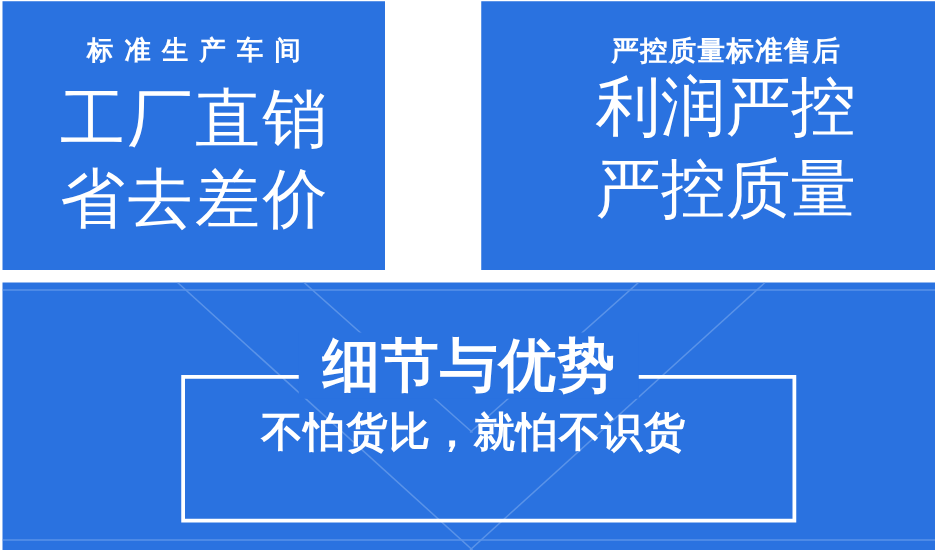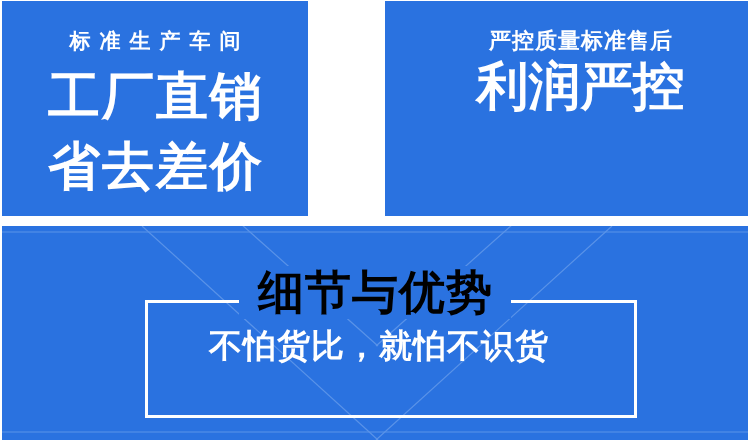--- a/index.html
+++ b/index.html
@@ -91,30 +91,30 @@
   
   #kicker-quality {
     font-size: 22px;
     letter-spacing: 1px;
     text-indent: 1px;
     margin-top: 29px;
     font-weight: 800;
   }
 
   .headline {
-    font-weight: 700;
+    font-weight: 400;
     color: #ffffff;
     white-space: nowrap;
     line-height: 1;
     letter-spacing: 2px;
     text-indent: 2px;
   }
 
   #head-factory-1 { font-size: 52px; margin-top: 19px; }
-  #head-factory-2 { font-size: 52px; margin-top: 18px; }
+  #head-factory-2 { font-size: 52px; margin-top: 12px; }
 
   #head-quality-1 { font-size: 52px; margin-top: 8px; letter-spacing: 0px; text-indent: 0; }
   #head-quality-2 { font-size: 52px; margin-top: 14px; letter-spacing: 0px; text-indent: 0; }
 
   
   #details-inner {
     justify-content: flex-start;
   }
 
   
@@ -138,21 +138,21 @@
     display: flex;
     justify-content: center;
     z-index: 3;
   }
   #details-title {
     background: #2a72e0;
     padding: 0 18px;
     font-size: 46px;
     font-weight: 800;
     line-height: 1.15;
-    color: #000000;
+    color: #ffffff;
     letter-spacing: 1px;
     text-indent: 1px;
     white-space: nowrap;
   }
 
   #details-sub-wrap {
     position: absolute;
     left: 0;
     right: 0;
     top: 100px;
@@ -181,20 +181,21 @@
       <div class="kicker" id="kicker-factory">标准生产车间</div>
       <div class="headline" id="head-factory-1">工厂直销</div>
       <div class="headline" id="head-factory-2">省去差价</div>
     </div>
   </div>
 
   <div class="panel" id="panel-quality">
     <div class="panel-inner">
       <div class="kicker" id="kicker-quality">严控质量标准售后</div>
       <div class="headline" id="head-quality-1">利润严控</div>
+      <div class="headline" id="head-quality-2">严控质量</div>
     </div>
   </div>
 
   <div class="panel" id="panel-details">
 
     <div class="watermark">
       <svg viewBox="0 0 746 214" preserveAspectRatio="none" aria-hidden="true">
         <g stroke="#5a93e8" stroke-width="1.2" fill="none">
           <line x1="230" y1="-10" x2="376" y2="120"></line>
           <line x1="520" y1="-10" x2="374" y2="120"></line>

